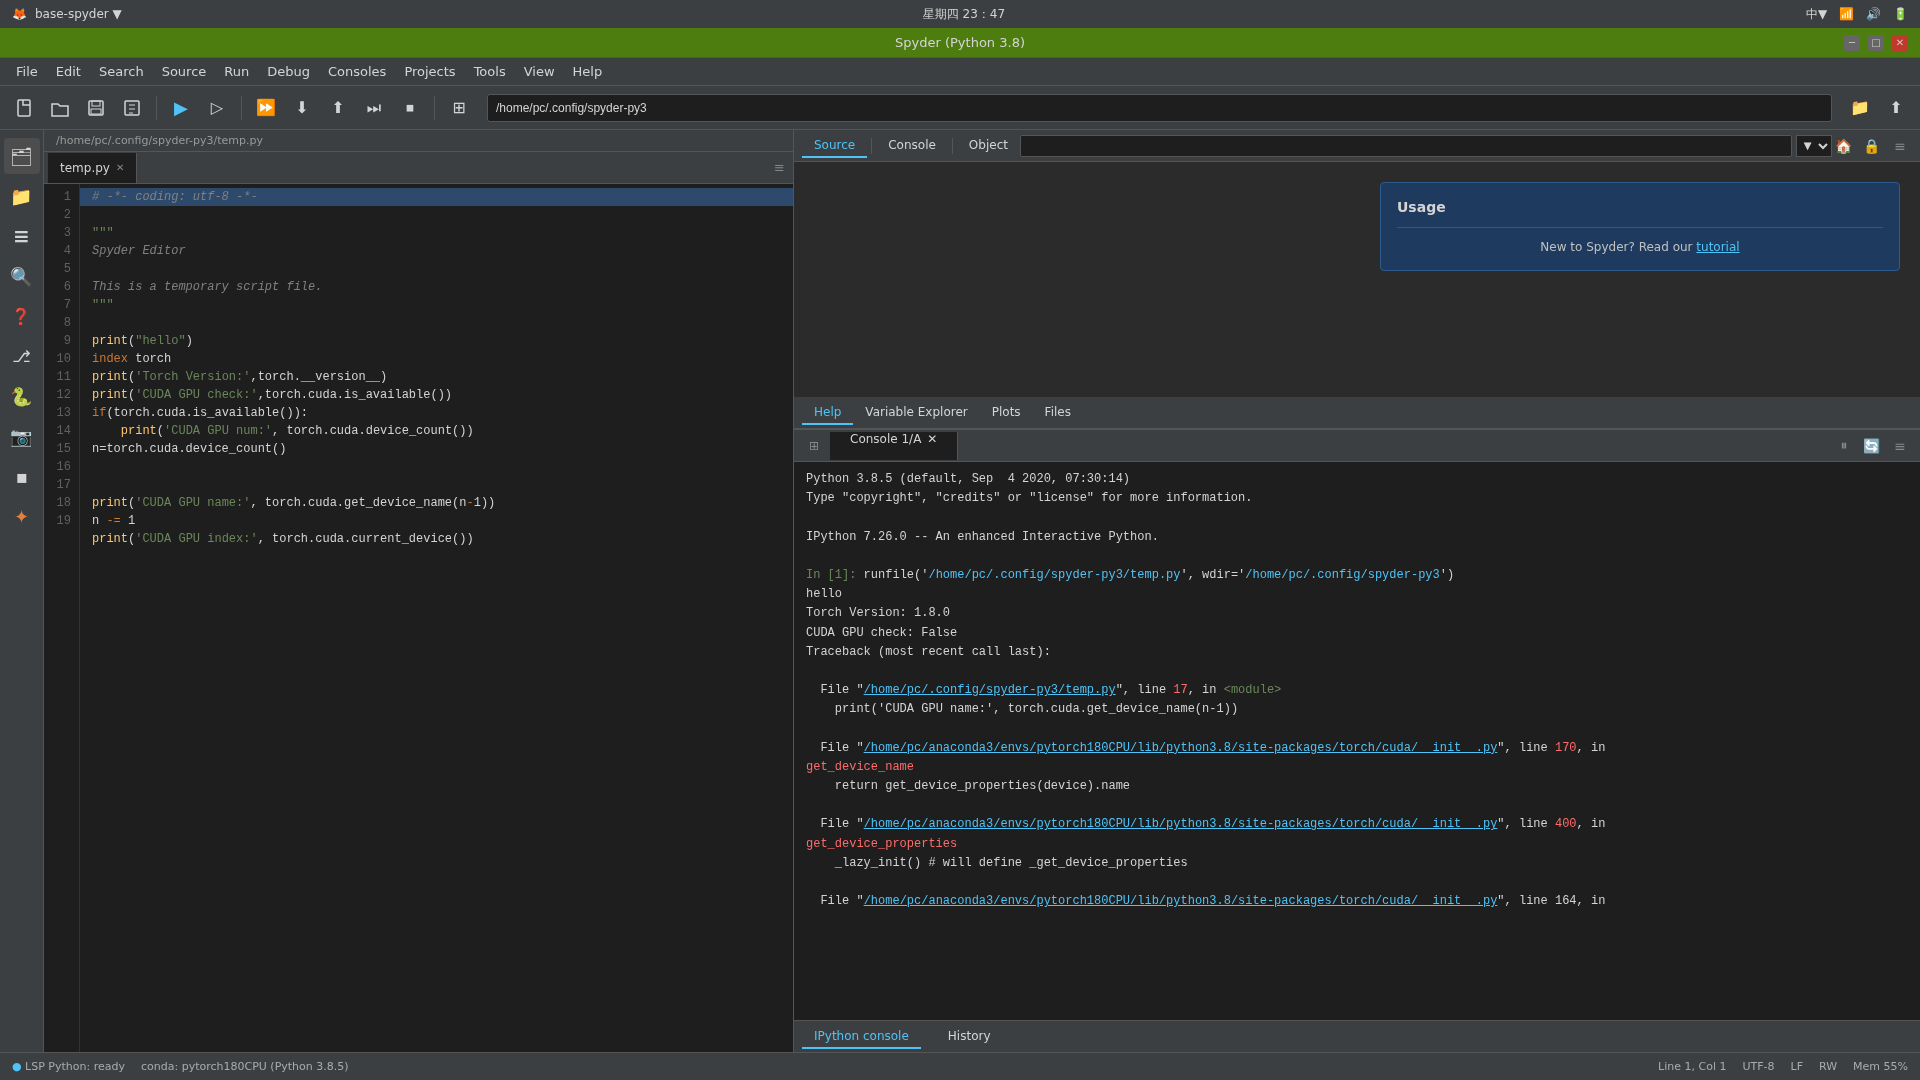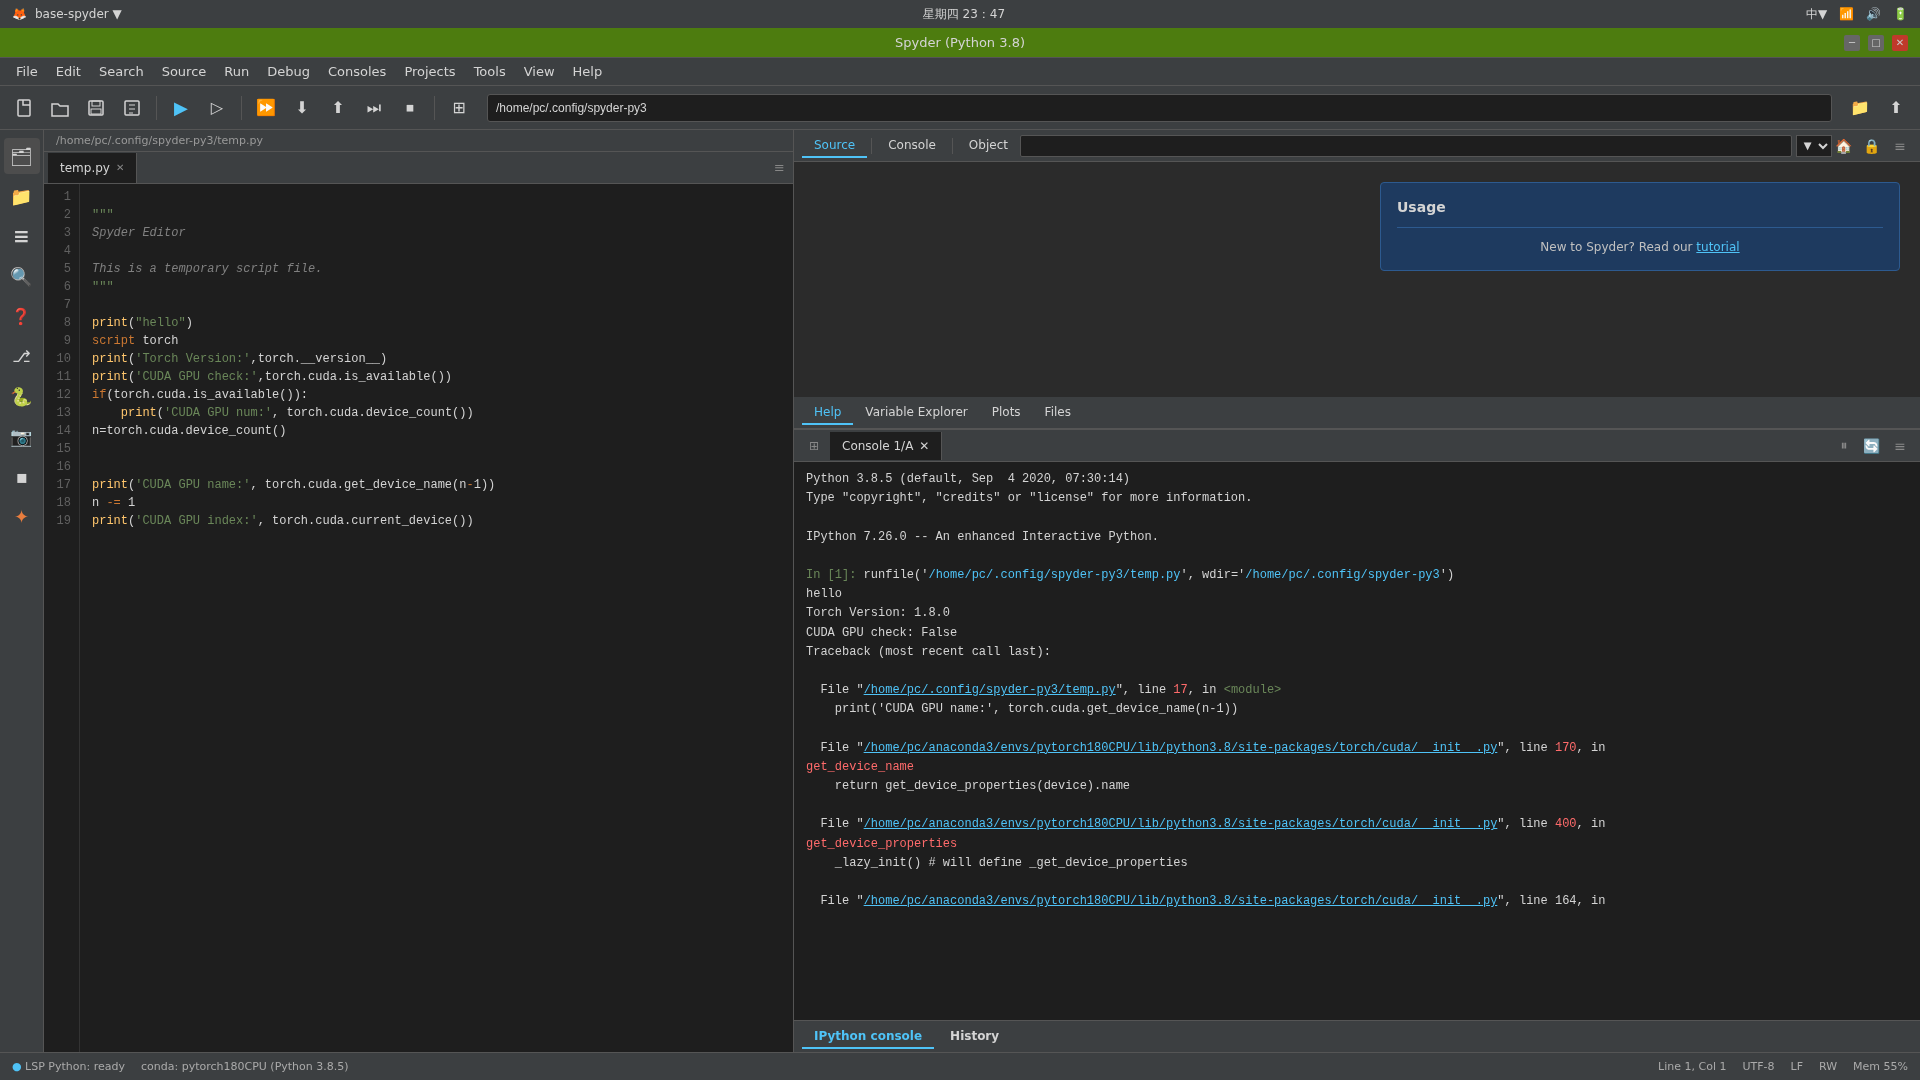--- a/index.html
+++ b/index.html
@@ -362,23 +362,22 @@
       height: 32px;
       background: #3c3f41;
       display: flex;
       align-items: center;
       padding: 0 8px;
       gap: 4px;
       border-bottom: 1px solid #555;
     }
     .console-tab {
       height: 28px;
-      padding: 0 12px;
-      display: flex;
-      align-items: center;
+      padding: 0 20px;
+      display: flex;
       gap: 6px;
       background: #1e1e1e;
       border-right: 1px solid #555;
       font-size: 12px;
       cursor: pointer;
       color: #d4d4d4;
     }
     .console-ctrl-btn {
       width: 24px; height: 24px;
       display: flex; align-items: center; justify-content: center;
@@ -556,29 +555,29 @@
         <div>11</div>
           <div>12</div>
           <div>13</div>
           <div>14</div>
           <div>15</div>
         <div>16</div>
           <div>17</div>
           <div>18</div>
           <div>19</div>
       </div>
-      <div id="code-area">
+      <div id="code-area"><span class="hl-line"><span class="cm"># -*- coding: utf-8 -*-</span></span>
 <span class="str">"""</span>
 <span class="cm">Spyder Editor</span>
 
 <span class="cm">This is a temporary script file.</span>
 <span class="str">"""</span>
 
 <span class="fn">print</span>(<span class="str">"hello"</span>)
-<span class="kw">script</span> torch
+<span class="kw">index</span> torch
 <span class="fn">print</span>(<span class="str">'Torch Version:'</span>,torch.__version__)
 <span class="fn">print</span>(<span class="str">'CUDA GPU check:'</span>,torch.cuda.is_available())
 <span class="kw">if</span>(torch.cuda.is_available()):
     <span class="fn">print</span>(<span class="str">'CUDA GPU num:'</span>, torch.cuda.device_count())
 n=torch.cuda.device_count()
 
 
 <span class="fn">print</span>(<span class="str">'CUDA GPU name:'</span>, torch.cuda.get_device_name(n<span class="kw">-</span>1))
 n <span class="kw">-=</span> 1
 <span class="fn">print</span>(<span class="str">'CUDA GPU index:'</span>, torch.cuda.current_device())</div>
@@ -654,21 +653,21 @@
   File "<span class="c-link">/home/pc/anaconda3/envs/pytorch180CPU/lib/python3.8/site-packages/torch/cuda/__init__.py</span>", line <span class="c-warn">170</span>, in
 <span class="c-warn">get_device_name</span>
     return get_device_properties(device).name
 
   File "<span class="c-link">/home/pc/anaconda3/envs/pytorch180CPU/lib/python3.8/site-packages/torch/cuda/__init__.py</span>", line <span class="c-warn">400</span>, in
 <span class="c-warn">get_device_properties</span>
     _lazy_init() # will define _get_device_properties
 
   File "<span class="c-link">/home/pc/anaconda3/envs/pytorch180CPU/lib/python3.8/site-packages/torch/cuda/__init__.py</span>", line 164, in</div>
 
-      <div style="height:32px; background:#3c3f41; display:flex; align-items:center; padding:0 8px; border-top:1px solid #555; gap:4px;font-weight:bold;">
+      <div style="height:32px; background:#3c3f41; display:flex; align-items:center; padding:0 8px; border-top:1px solid #555; gap:15px;">
         <div class="bottom-tab active">IPython console</div>
         <div class="bottom-tab">History</div>
       </div>
     </div>
 
   </div>
 </div>
 
 <div id="status-bar">
   <span>

